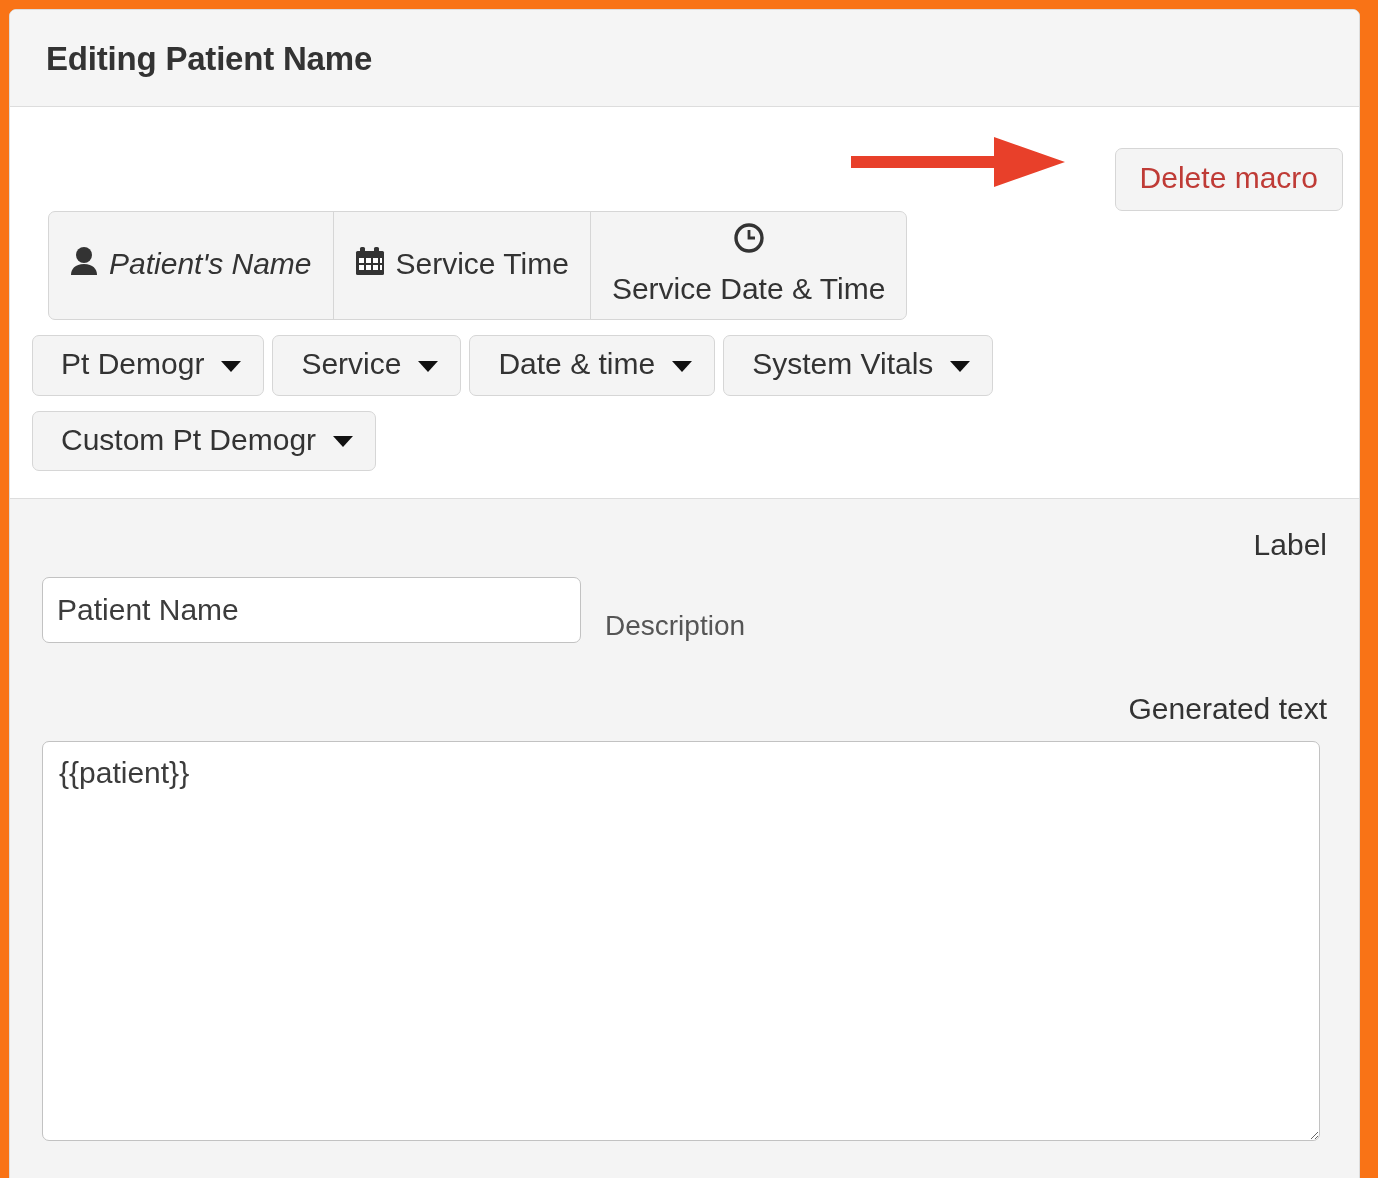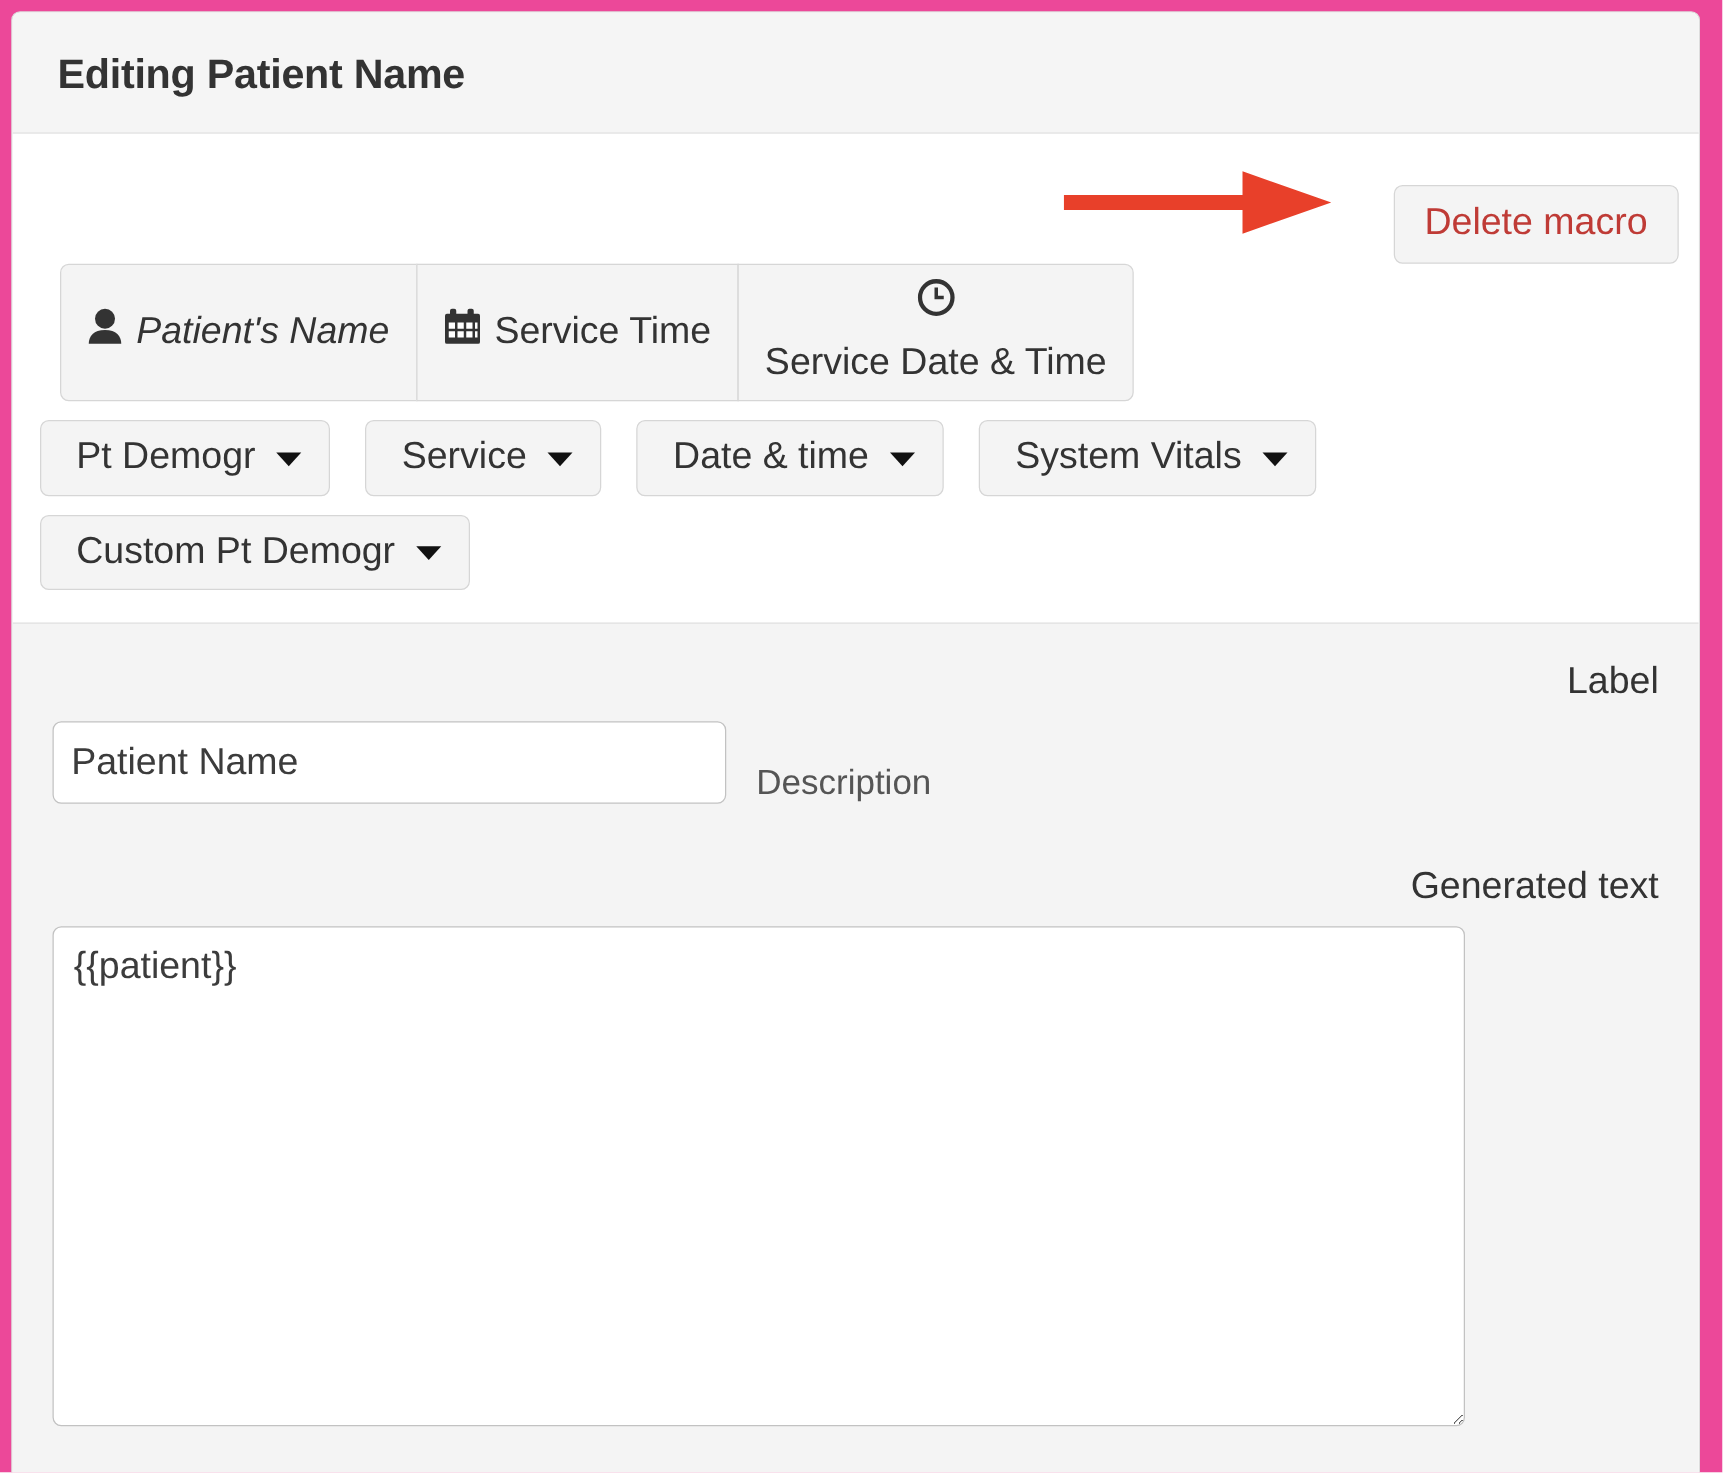--- a/index.html
+++ b/index.html
@@ -12,21 +12,21 @@
     height: 1178px;
     font-family: "Liberation Sans", sans-serif;
     -webkit-font-smoothing: antialiased;
   }
 
   .page {
     position: relative;
     width: 1378px;
     height: 1178px;
     overflow: hidden;
-    background: #ec4899;
+    background: #f97316;
   }
 
   
   .panel {
     position: absolute;
     left: 9px;
     top: 9px;
     width: 1351px;
     height: 1178px;
     box-sizing: border-box;
@@ -126,21 +126,21 @@
     border-bottom-right-radius: 7px;
     flex-direction: column;
   }
 
   
   .btn-row {
     margin-top: 15px;
     margin-left: 8px;
     display: flex;
     flex-wrap: wrap;
-    gap: 28px;
+    gap: 8px;
   }
   .btn-dd {
     box-sizing: border-box;
     background: #f4f4f4;
     border: 1px solid #d6d6d6;
     border-radius: 7px;
     color: #333333;
     font-size: 30px;
     font-family: "Liberation Sans", sans-serif;
     padding: 11px 22px 13px 28px;
@@ -197,21 +197,21 @@
     font-size: 28px;
     color: #555555;
     line-height: 1.2;
   }
   .gen-label {
     margin-top: 48px;
   }
   .gen-textarea {
     box-sizing: border-box;
     display: block;
-    width: 1130px;
+    width: 1278px;
     height: 400px;
     padding: 12px 16px;
     font-size: 30px;
     font-family: "Liberation Sans", sans-serif;
     color: #3c3c3c;
     background: #ffffff;
     border: 1px solid #c2c2c2;
     border-radius: 7px;
     outline: none;
     resize: vertical;

